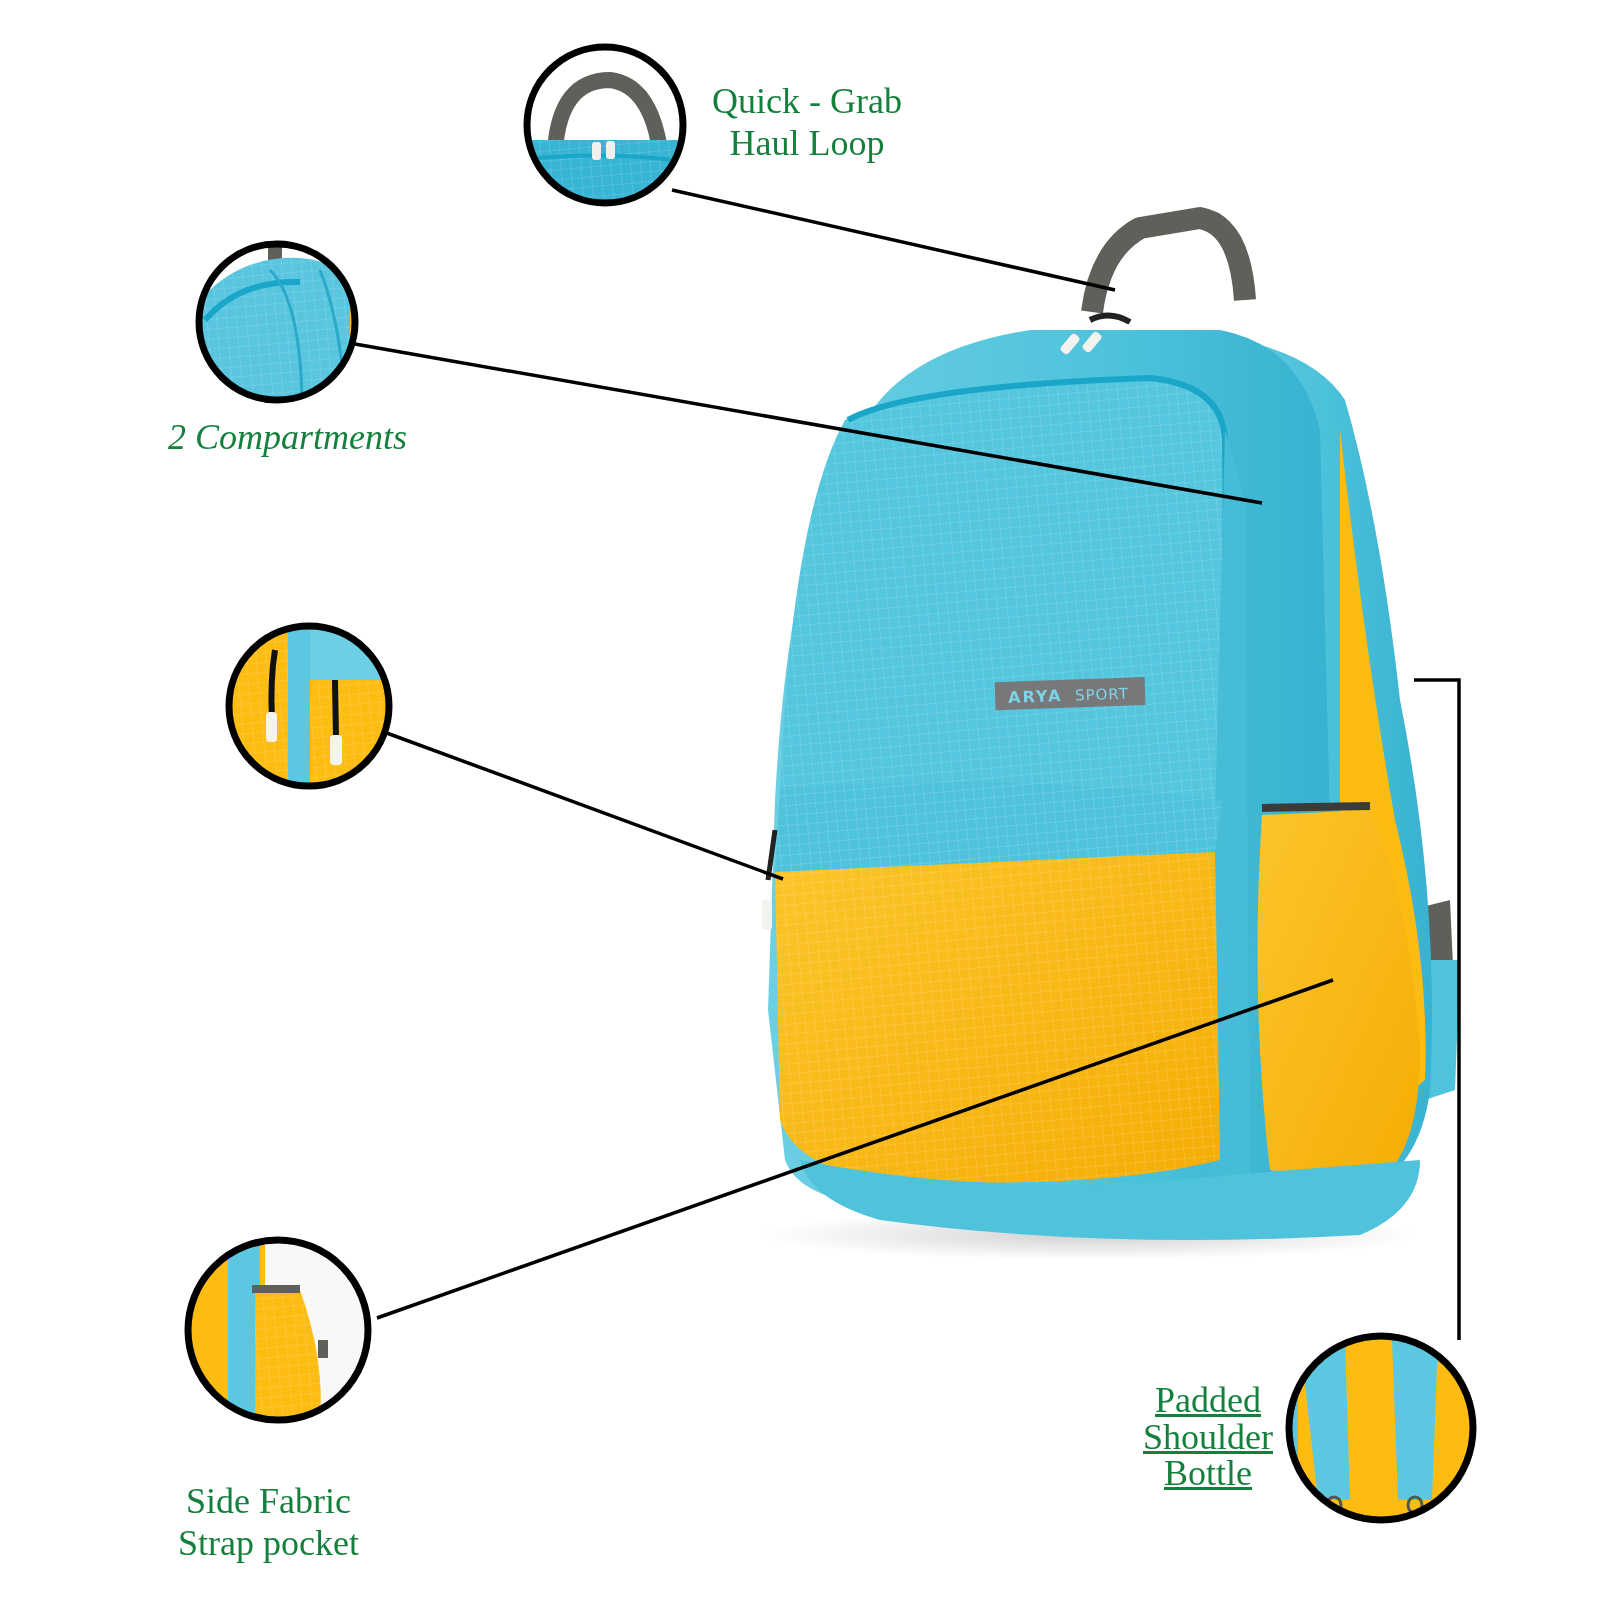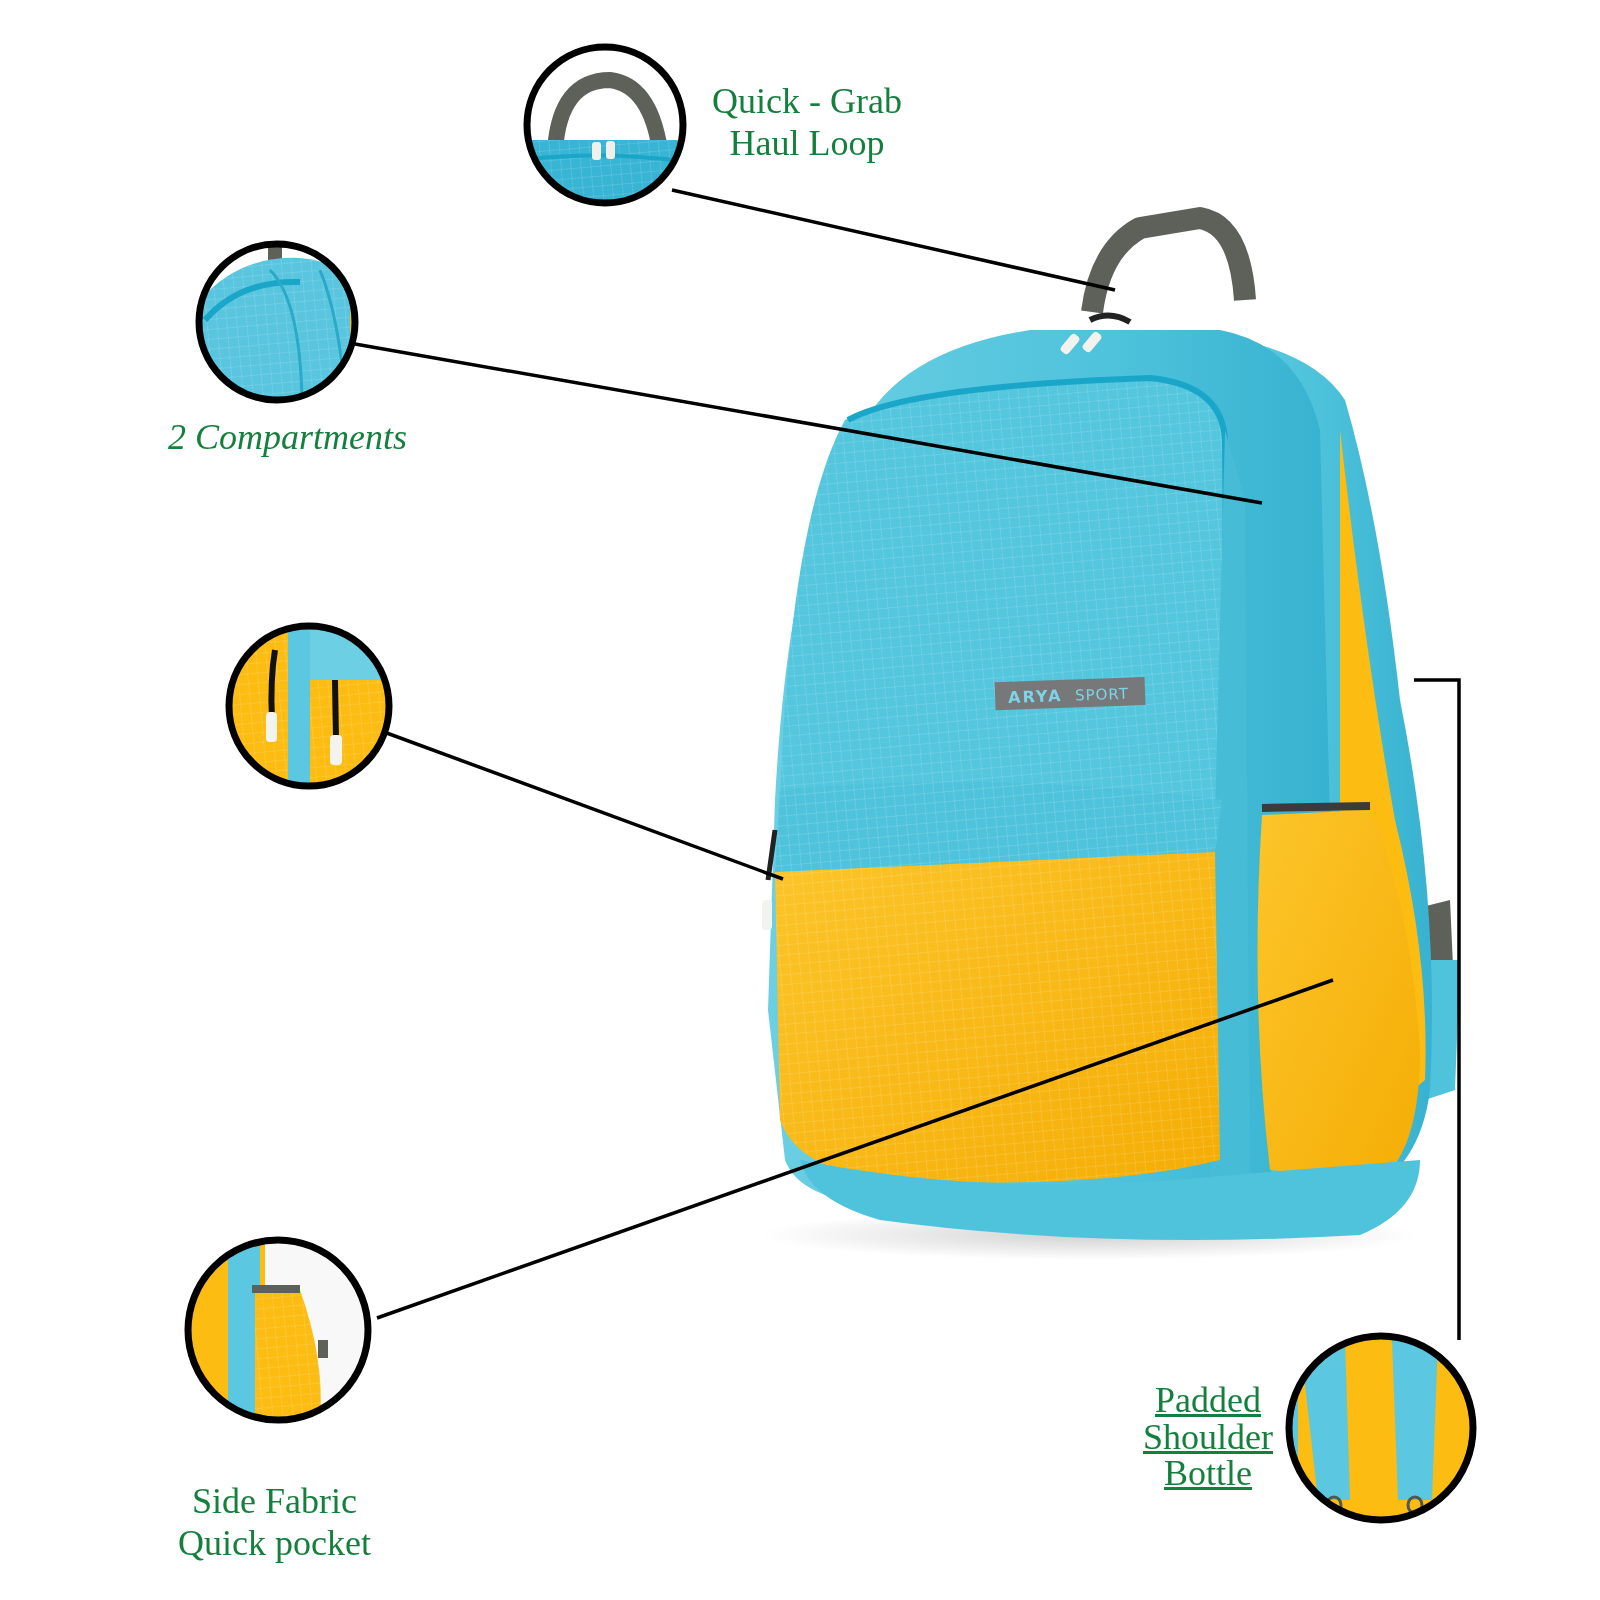--- a/index.html
+++ b/index.html
@@ -176,21 +176,21 @@
   <span>Haul Loop</span>
 </div>
 
 <div class="label" style="left:168px; top:416px;font-style:italic;">
   <span>2 Compartments</span>
 </div>
 
 
 <div class="label" style="left:178px; top:1448px;margin-top:32px;">
   <span>Side Fabric</span>
-  <span>Quick pocket</span>
+  <span>Strap pocket</span>
 </div>
 
 <div class="label" style="left:1143px; top:1382px; line-height:1.02;text-decoration:underline;">
   <span>Padded</span>
   <span>Shoulder</span>
   <span>Bottle</span>
 </div>
 
 </div>
 

